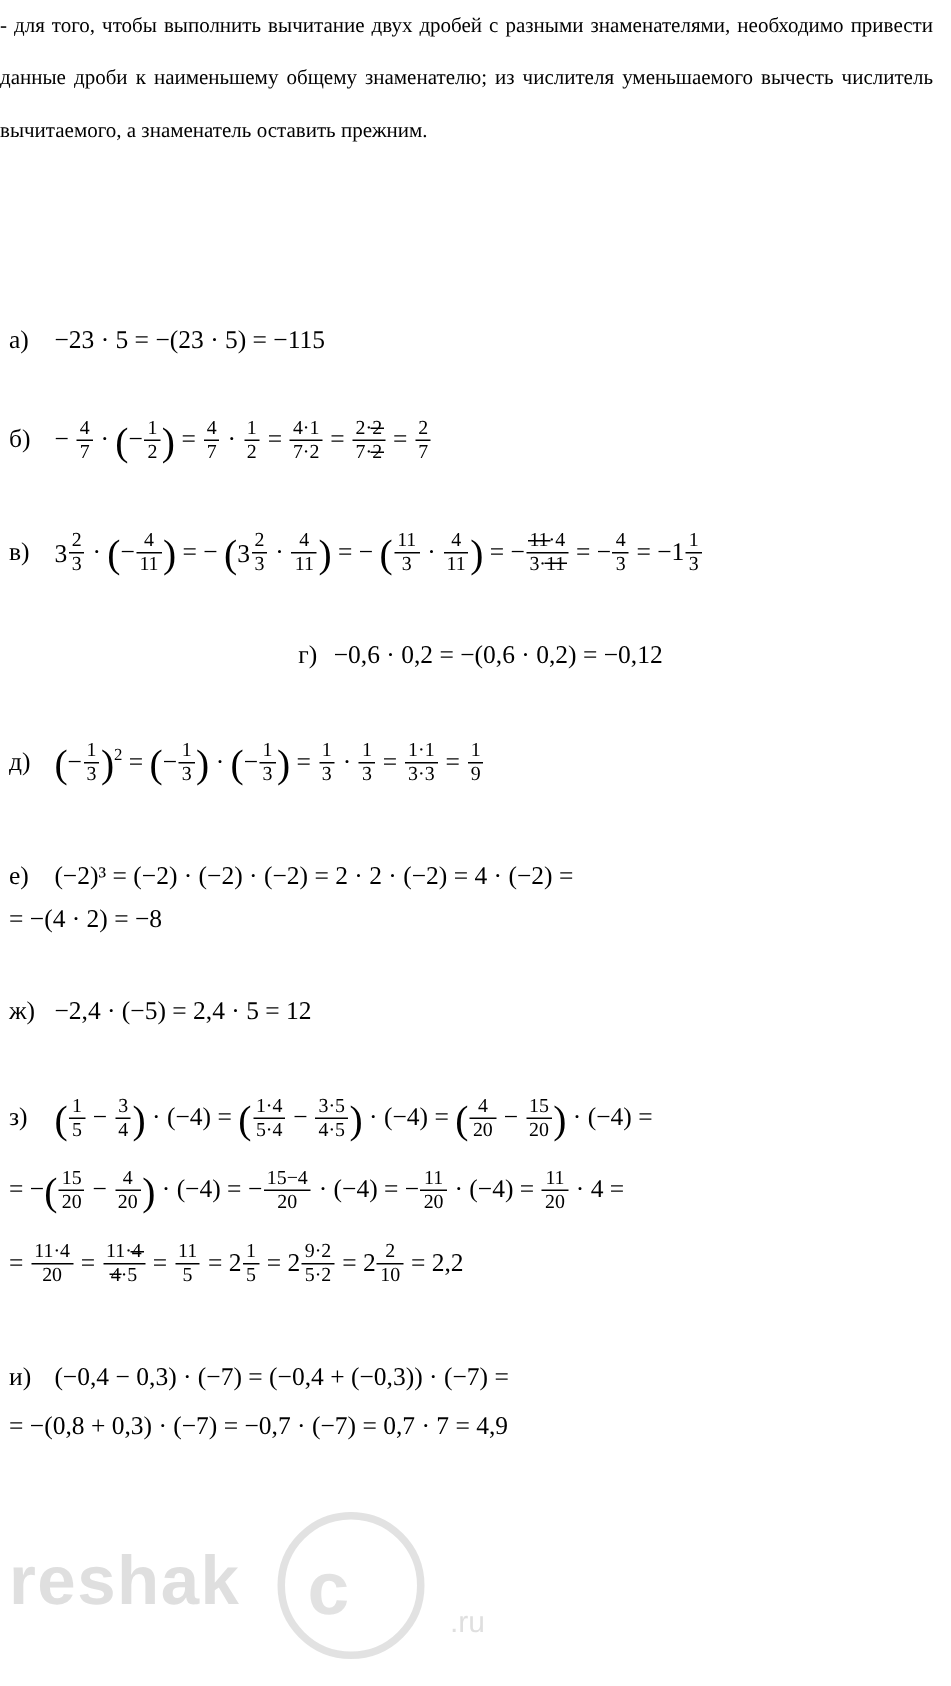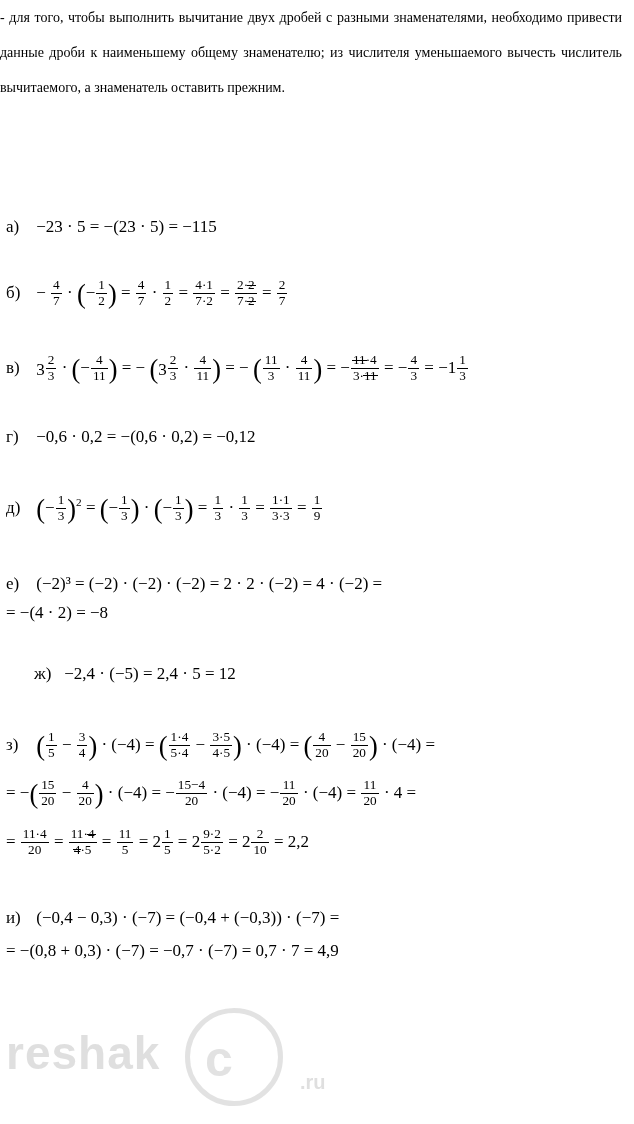--- a/index.html
+++ b/index.html
@@ -120,21 +120,21 @@
     pointer-events: none;
     user-select: none;
     margin-top: 24px;
   }
   .watermark-sub {
     position: absolute;
     left: 300px;
     bottom: 30px;
     font-family: "Liberation Sans", sans-serif;
     font-size: 20px;
-    font-weight: 700;
+    font-weight: 400;
     color: rgba(150, 150, 150, 0.30);
     pointer-events: none;
     user-select: none;
   }
   .wm-circle {
     position: absolute;
     left: 185px;
     bottom: 18px;
     width: 88px;
     height: 88px;
@@ -201,21 +201,21 @@
         · <span class="frac"><span class="num">4</span><span class="den">11</span></span><span class="paren">)</span>
         = −
         <span class="paren">(</span><span class="frac"><span class="num">11</span><span class="den">3</span></span>
         · <span class="frac"><span class="num">4</span><span class="den">11</span></span><span class="paren">)</span>
         = −<span class="frac"><span class="num"><span class="strike">11</span>·4</span><span class="den">3·<span class="strike">11</span></span></span>
         = −<span class="frac"><span class="num">4</span><span class="den">3</span></span>
         = −1<span class="frac"><span class="num">1</span><span class="den">3</span></span>
       </span>
     </div>
 
-    <div class="item" style="margin-bottom:48px;">
+    <div class="item" style="margin-bottom:48px;text-align:center;">
       <span class="lbl">г)</span>
       <span class="eqline" style="display:inline;">
         −0,6 · 0,2 = −(0,6 · 0,2) = −0,12
       </span>
     </div>
 
     <div class="item" style="margin-bottom:48px;">
       <span class="lbl">д)</span>
       <span class="eqline" style="display:inline;">
         <span class="paren">(</span>−<span class="frac"><span class="num">1</span><span class="den">3</span></span><span class="paren">)</span><span class="sup">2</span>
@@ -233,21 +233,21 @@
         <span class="frac"><span class="num">1</span><span class="den">9</span></span>
       </span>
     </div>
 
     <div class="item" style="margin-bottom:40px; line-height:1.45;">
       <span class="lbl">е)</span>
       <span class="eqline" style="display:inline;">(−2)³ = (−2) · (−2) · (−2) = 2 · 2 · (−2) = 4 · (−2) =</span>
       <div class="eqline" style="margin-top:4px;">= −(4 · 2) = −8</div>
     </div>
 
-    <div class="item" style="margin-bottom:48px;margin-left:28px;">
+    <div class="item" style="margin-bottom:48px;">
       <span class="lbl">ж)</span>
       <span class="eqline" style="display:inline;">−2,4 · (−5) = 2,4 · 5 = 12</span>
     </div>
 
     <div class="item" style="margin-bottom:48px;">
       <span class="lbl">з)</span>
       <span class="eqline" style="display:inline;">
         <span class="paren">(</span><span class="frac"><span class="num">1</span><span class="den">5</span></span>
         − <span class="frac"><span class="num">3</span><span class="den">4</span></span><span class="paren">)</span>
         · (−4) =

